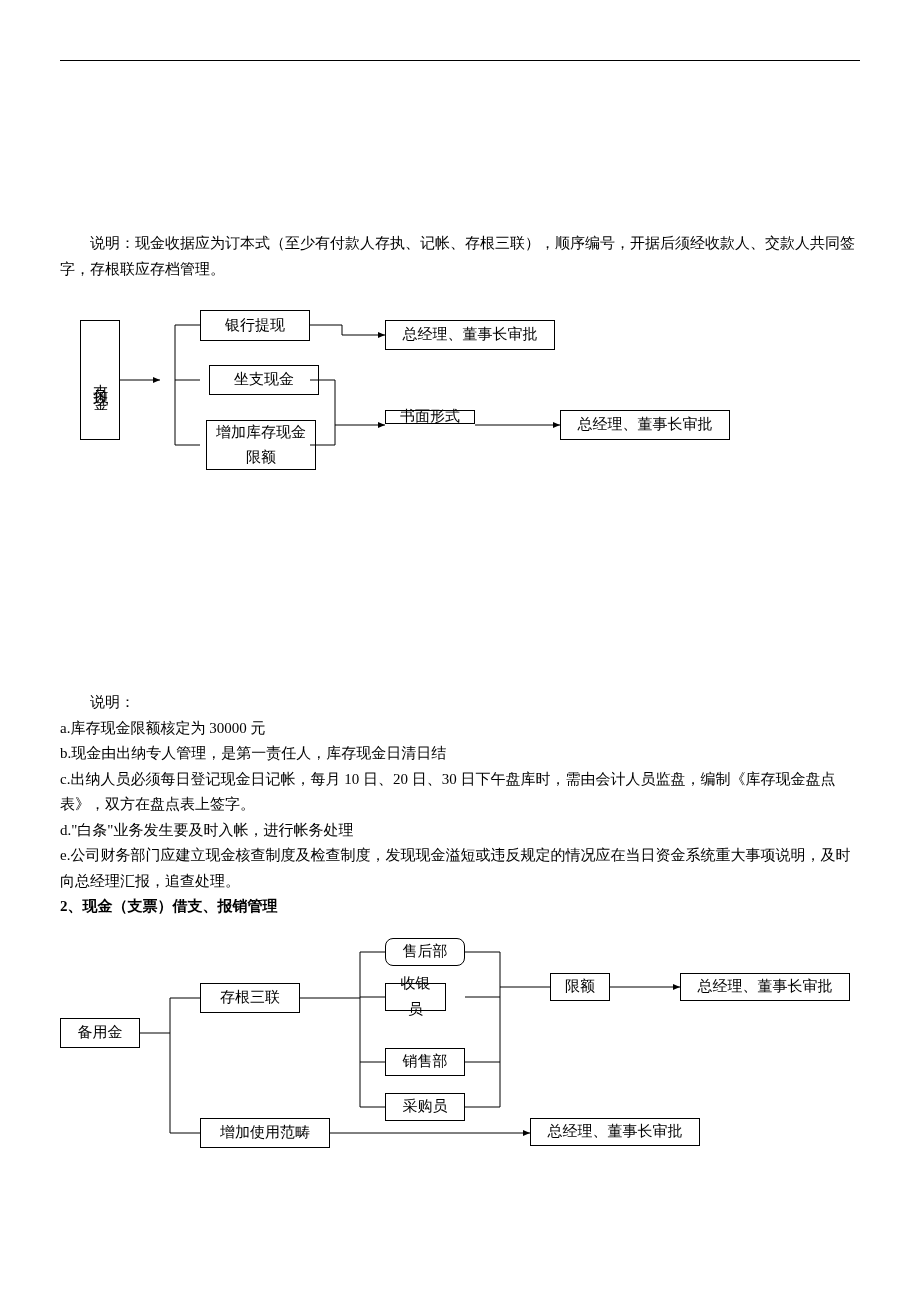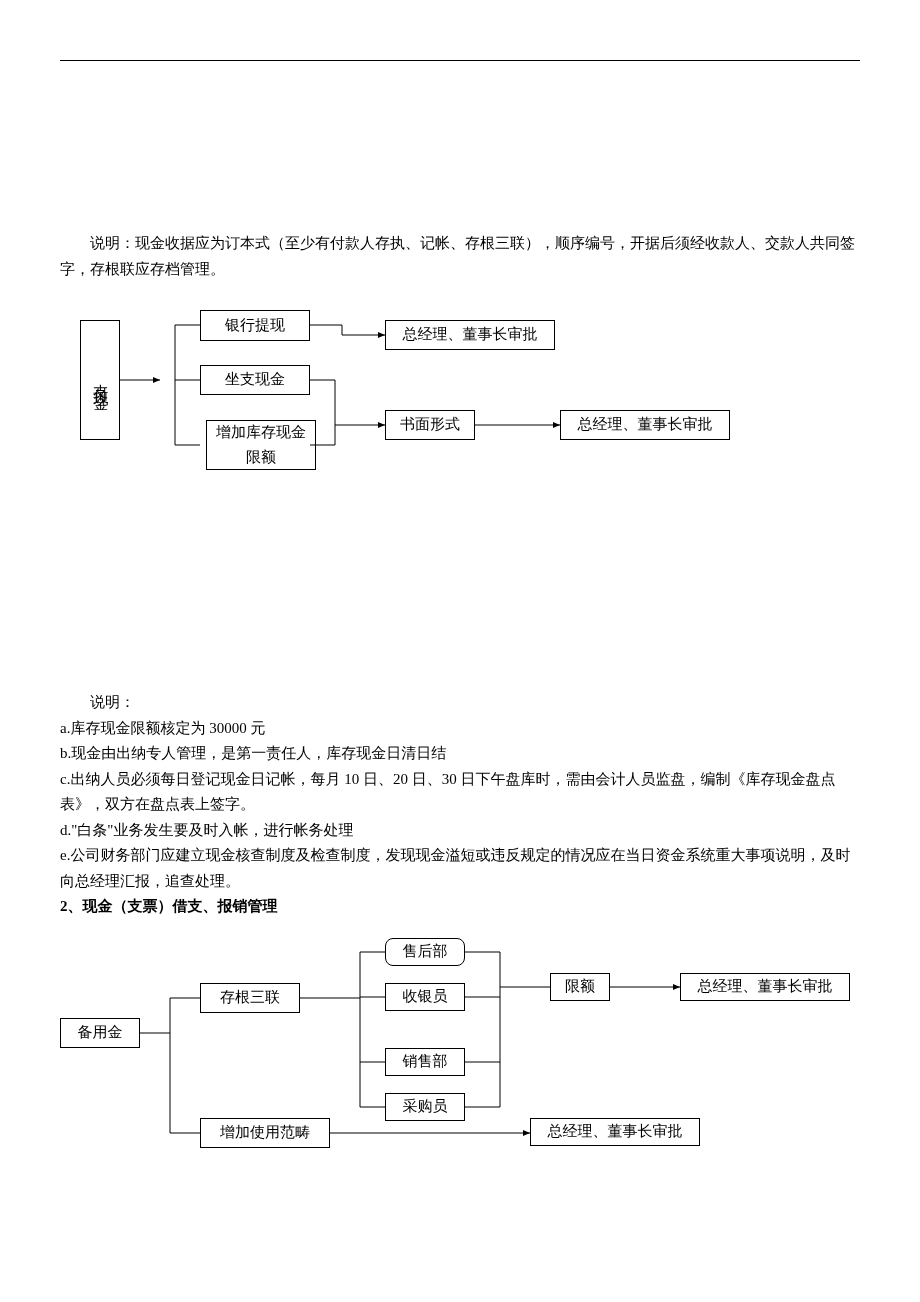--- a/index.html
+++ b/index.html
@@ -66,25 +66,25 @@
 
 <div class="page">
   <div class="hr-line"></div>
 
   <p class="indent">说明：现金收据应为订本式（至少有付款人存执、记帐、存根三联），顺序编号，开据后须经收款人、交款人共同签字，存根联应存档管理。</p>
 
   <div class="diagram" style="height:190px;">
     <div class="box vert" style="left:20px; top:20px; width:40px; height:120px;">支付现金</div>
 
     <div class="box" style="left:140px; top:10px; width:110px; height:31px;">银行提现</div>
-    <div class="box" style="left:140px; top:65px; width:110px; height:30px;">坐支现金</div>
+    <div class="box" style="left:149px; top:65px; width:110px; height:30px;">坐支现金</div>
     <div class="box" style="left:140px; top:120px; width:110px; height:50px;margin-left:6px;">增加库存现金限额</div>
 
     <div class="box" style="left:325px; top:20px; width:170px; height:30px;">总经理、董事长审批</div>
-    <div class="box" style="left:325px; top:110px; width:90px; height:30px;">书面形式</div>
+    <div class="box" style="left:325px; top:110px; width:90px; height:14px;">书面形式</div>
     <div class="box" style="left:500px; top:110px; width:170px; height:30px;">总经理、董事长审批</div>
 
     <svg class="connector" width="800" height="190">
       <defs>
         <marker id="arrow" markerWidth="8" markerHeight="8" refX="7" refY="3" orient="auto">
           <path d="M0,0 L7,3 L0,6 Z" fill="#000"></path>
         </marker>
       </defs>
 
       <line x1="60" y1="80" x2="100" y2="80" stroke="#000" marker-end="url(#arrow)"></line>
@@ -116,21 +116,21 @@
   <p class="no-indent">e.公司财务部门应建立现金核查制度及检查制度，发现现金溢短或违反规定的情况应在当日资金系统重大事项说明，及时向总经理汇报，追查处理。</p>
   <p class="no-indent bold">2、现金（支票）借支、报销管理</p>
 
   <div class="diagram" style="height:225px;">
     <div class="box" style="left:0px; top:80px; width:80px; height:30px;">备用金</div>
 
     <div class="box" style="left:140px; top:45px; width:100px; height:30px;">存根三联</div>
     <div class="box" style="left:140px; top:180px; width:130px; height:30px;">增加使用范畴</div>
 
     <div class="box" style="left:325px; top:0px; width:80px; height:28px;border-radius:8px;">售后部</div>
-    <div class="box" style="left:325px; top:45px; width:80px; height:28px;">收银员</div>
+    <div class="box" style="left:325px; top:45px; width:61px; height:28px;">收银员</div>
     <div class="box" style="left:325px; top:110px; width:80px; height:28px;">销售部</div>
     <div class="box" style="left:325px; top:155px; width:80px; height:28px;">采购员</div>
 
     <div class="box" style="left:490px; top:35px; width:60px; height:28px;">限额</div>
     <div class="box" style="left:620px; top:35px; width:170px; height:28px;">总经理、董事长审批</div>
     <div class="box" style="left:470px; top:180px; width:170px; height:28px;">总经理、董事长审批</div>
 
     <svg class="connector" width="820" height="225">
       <defs>
         <marker id="arrow2" markerWidth="8" markerHeight="8" refX="7" refY="3" orient="auto">

